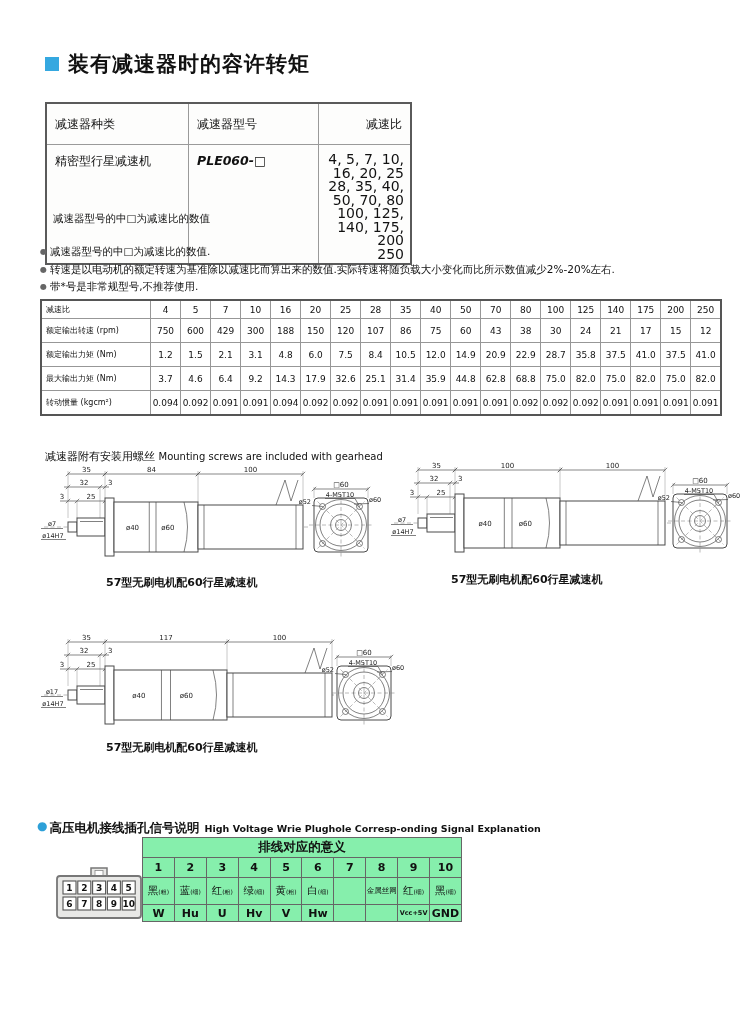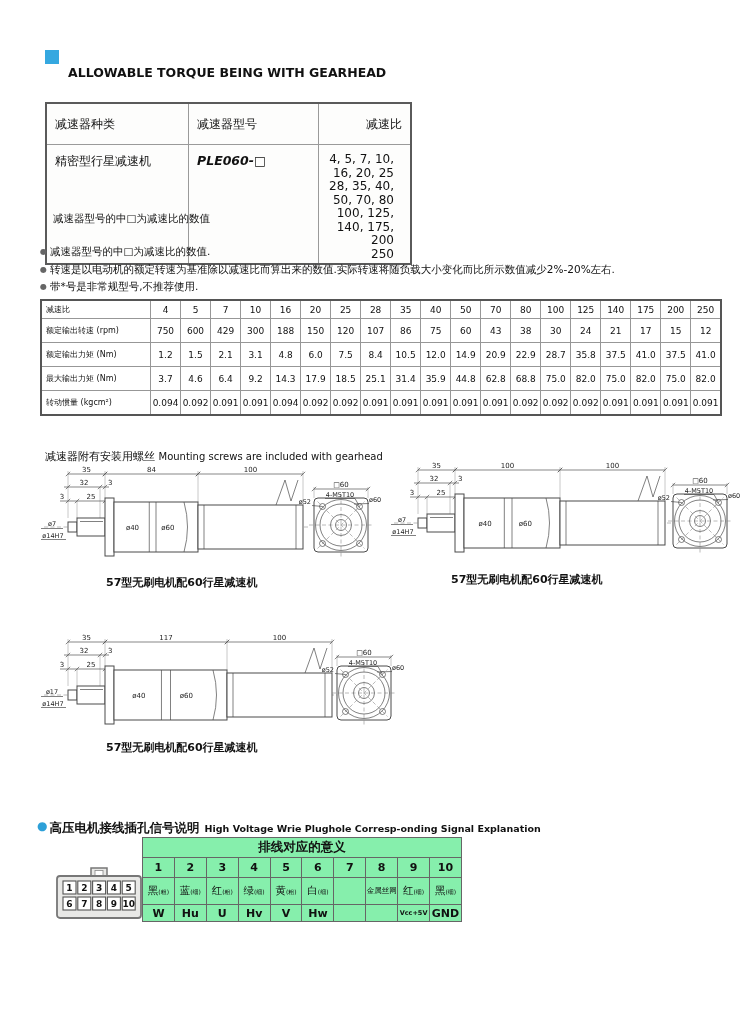--- a/index.html
+++ b/index.html
@@ -14,21 +14,21 @@
   .title-en{font-size:12.5px;font-weight:bold;margin-left:23px;margin-top:1px;}
 
   
   table{border-collapse:collapse;}
   .t1{position:absolute;left:45px;top:102px;width:367px;table-layout:fixed;border:2px solid #5a5a5a;}
   .t1 td{border:1px solid #9a9a9a;background:#fdfdfc;padding:2px 8px;font-size:12px;vertical-align:middle;}
   .t1 tr.hdr td{height:36px;}
   .t1 tr.bodyr td{height:60px;vertical-align:top;padding-top:8px;}
   .t1 .right{text-align:right;}
   .t1 .model{font-weight:bold;font-size:12.5px;font-style:italic;}
-  .t1 .ratios{font-size:12px;line-height:13.5px;text-align:right;padding-right:16px;}
+  .t1 .ratios{font-size:14px;line-height:13.5px;text-align:right;padding-right:6px;}
   .note1{position:absolute;left:53px;top:212px;font-size:10.5px;}
 
   
   .notes{position:absolute;left:40px;top:243px;font-size:10.5px;line-height:16.5px;}
   .notes .b{color:#666;font-size:8px;vertical-align:1px;margin-right:3px;}
 
   
   .spec{position:absolute;left:40px;top:299px;width:682px;table-layout:fixed;border:2px solid #555;}
   .spec td{border:1px solid #979797;background:#fff;text-align:center;font-size:9px;padding:0;height:23px;}
   .spec tr:first-child td{height:17px;}
@@ -70,22 +70,22 @@
   .wt .sig-small{font-size:6.5px;}
 </style>
 </head>
 <body>
 
 <div class="page">
 
   <div class="title-block">
     <div class="title-row">
       <span class="title-sq"></span>
+      <span class="title-cn">装有减速器时的容许转矩</span>
     </div>
-    <div class="title-en">ALLOWABLE TORQUE BEING WITH GEARHEAD</div>
   </div>
 
   <table class="t1">
     <tbody>
         <tr class="hdr">
       <td style="width:125px">减速器种类</td>
       <td style="width:113px">减速器型号</td>
       <td class="right">减速比</td>
     </tr>
     <tr class="bodyr">
@@ -177,21 +177,21 @@
           <td>41.0</td>
         </tr>
         <tr>
           <td class="spec-label" style="width: 104px;">最大输出力矩 (Nm)</td>
           <td>3.7</td>
           <td>4.6</td>
           <td>6.4</td>
           <td>9.2</td>
           <td>14.3</td>
           <td>17.9</td>
-          <td>18.5</td>
+          <td>32.6</td>
           <td>25.1</td>
           <td>31.4</td>
           <td>35.9</td>
           <td>44.8</td>
           <td>62.8</td>
           <td>68.8</td>
           <td>75.0</td>
           <td>82.0</td>
           <td>75.0</td>
           <td>82.0</td>

